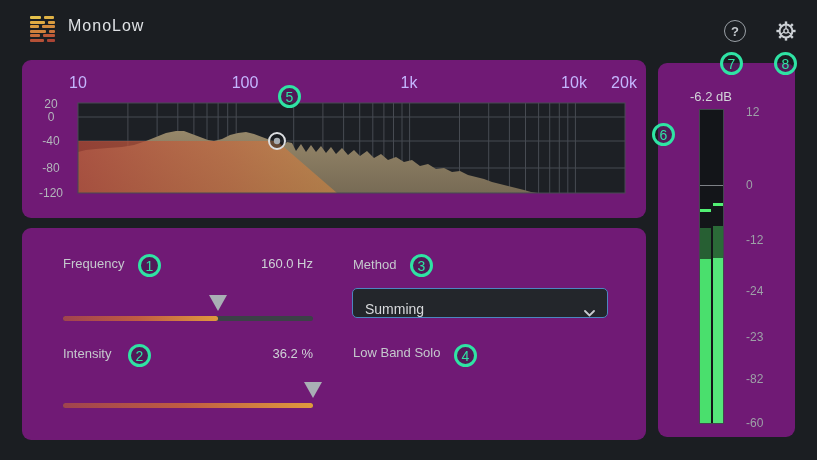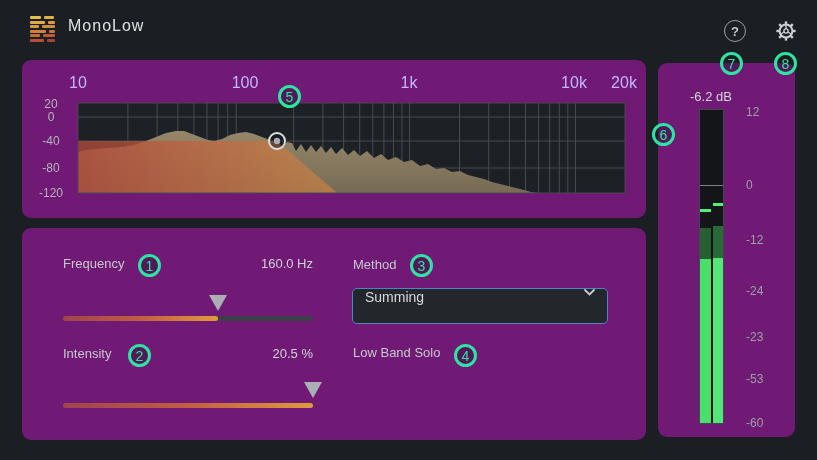--- a/index.html
+++ b/index.html
@@ -58,23 +58,23 @@
     position:absolute; left:0; top:0; height:5px; border-radius:3px;
     background:linear-gradient(90deg,#a0434f 0%,#c05c42 48%,#e09a3d 100%);
   }
   .thumb {
     position:absolute; top:0; width:0; height:0;
     border-left:9px solid transparent; border-right:9px solid transparent;
     border-top:16px solid #a9afb5;
   }
   .field-label { position:absolute; font-size:13px; color:#c5c9cd; }
   .dropdown {
-    position:absolute; left:330px; top:60px; width:256px; height:36px;
+    position:absolute; left:330px; top:60px; width:256px; height:30px;
     background:#23262b; border:1.5px solid #4c86c0; border-radius:5px;
-    display:flex; align-items:flex-start; justify-content:space-between;
+    display:flex; align-items:flex-end; justify-content:space-between;
     padding:0 12px; font-size:14px; color:#d8dadd; cursor:default;
   }
   .pill-btn {
     position:absolute; left:330px; top:149px; width:106px; height:29px;
     border:1.5px solid #9299a0; border-radius:15px; background:transparent;
     display:flex; align-items:center; justify-content:center;
     font-size:13px; font-weight:700; color:#d7dade; letter-spacing:0.5px;
   }
   
   .meter-card { left:658px; top:63px; width:137px; height:374px; }
@@ -218,21 +218,21 @@
     <span class="ctl-value">160.0 Hz</span>
   </div>
   <div class="slider" style="top:67px;">
     <div class="track">
       <div class="track-fill" style="width: 62%;"></div>
     </div>
     <div class="thumb" style="left: calc(62% - 9px);"></div>
   </div>
   <div class="ctl-row" style="top:117px;">
     <span class="ctl-label">Intensity</span>
-    <span class="ctl-value">20.5 %</span>
+    <span class="ctl-value">36.2 %</span>
   </div>
   <div class="slider" style="top:154px;">
     <div class="track">
       <div class="track-fill" style="width: 100%;"></div>
     </div>
     <div class="thumb" style="left: calc(100% - 9px);"></div>
   </div>
 
   <span class="field-label" style="left:331px; top:29px;text-align:right;">Method</span>
   <div class="dropdown">
@@ -258,21 +258,21 @@
       <div class="mseg" style="top:116px; height:32px;  background:#2b6a38;"></div>
       <div class="mseg" style="top:148px; height:165px; background:#55e67a;"></div>
     </div>
     <div class="zero-line"></div>
   </div>
   <span class="mlabel" style="top:49px;">12</span>
   <span class="mlabel" style="top:122px;">0</span>
   <span class="mlabel" style="top:177px;">-12</span>
   <span class="mlabel" style="top:228px;">-24</span>
   <span class="mlabel" style="top:274px;">-23</span>
-  <span class="mlabel" style="top:316px;">-53</span>
+  <span class="mlabel" style="top:316px;">-82</span>
   <span class="mlabel" style="top:360px;">-60</span>
 </div>
 
 <div class="callout" style="left:138px; top:254px;">1</div>
 <div class="callout" style="left:128px; top:344px;">2</div>
 <div class="callout" style="left:410px; top:254px;">3</div>
 <div class="callout" style="left:454px; top:344px;">4</div>
 <div class="callout" style="left:278px; top:85px;">5</div>
 <div class="callout" style="left:652px; top:123px;">6</div>
 <div class="callout" style="left:720px; top:52px;">7</div>

